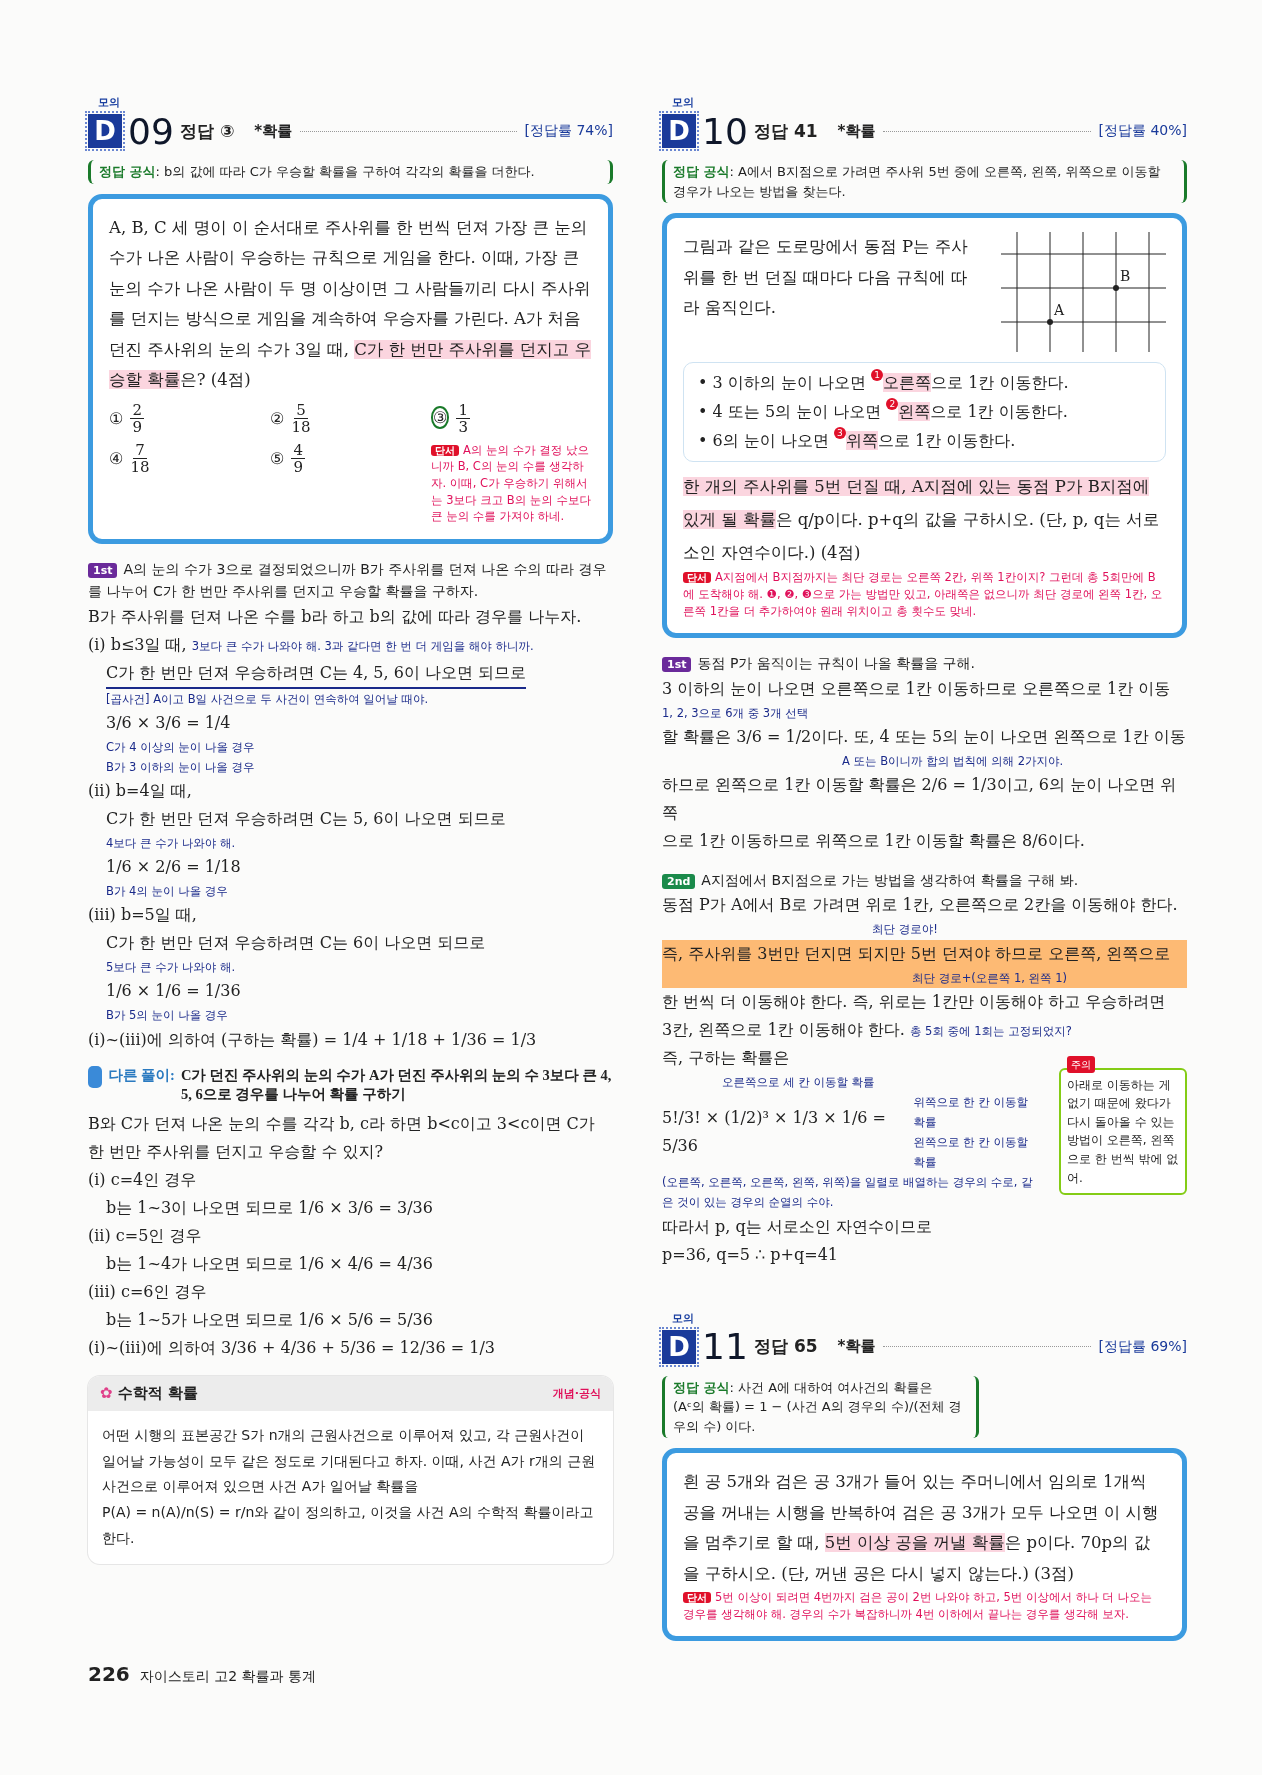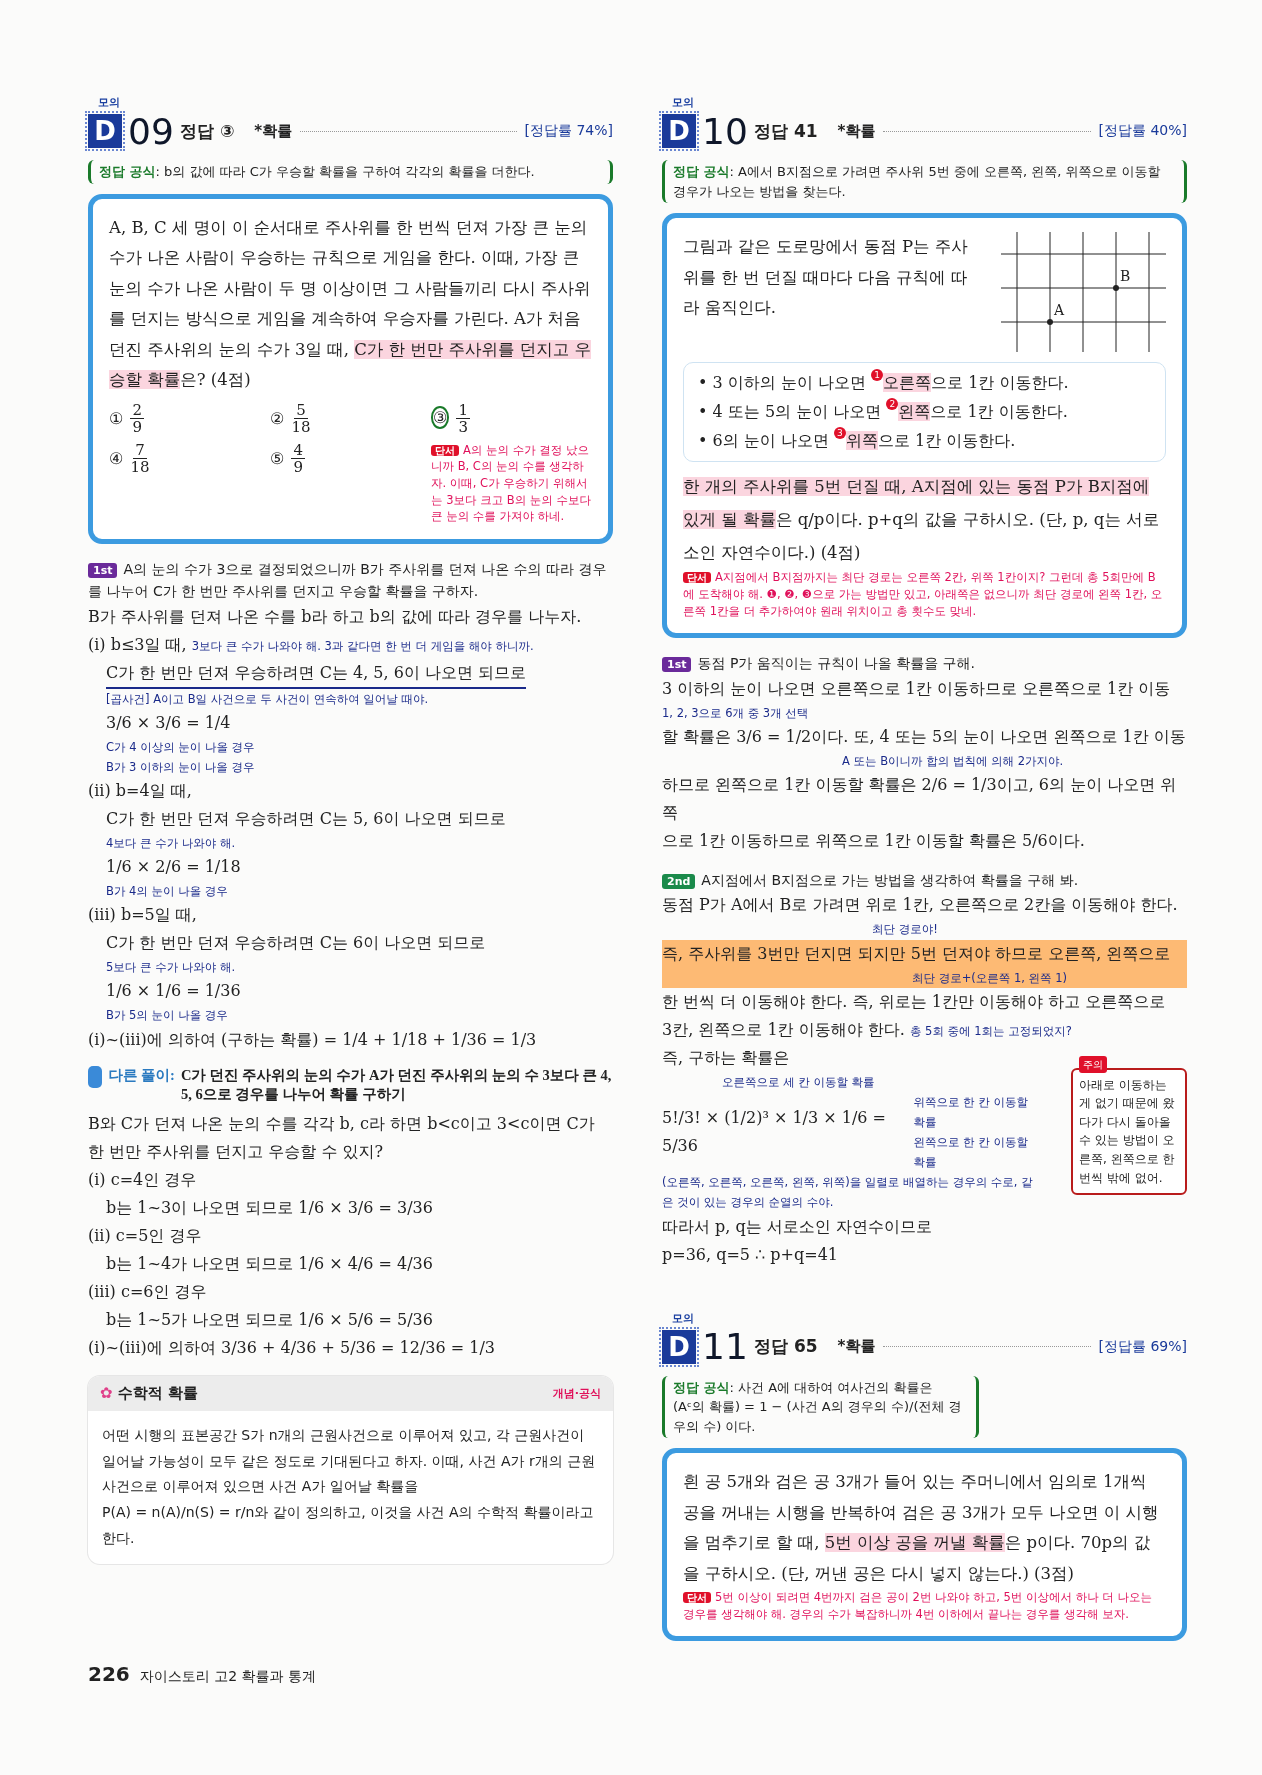--- a/index.html
+++ b/index.html
@@ -40,21 +40,21 @@
   .concept-h .t::before { content: "✿ "; color: #e0408a; }
   .concept-h .k { color: #e0105a; font-size: 11px; font-weight: bold; }
   .concept-b { padding: 12px 14px; font-family: "DejaVu Sans", sans-serif; font-size: 14px; line-height: 1.85; }
   .footer { position: absolute; left: 88px; top: 1662px; font-family: "DejaVu Sans", sans-serif; display: flex; align-items: baseline; gap: 10px; }
   .footer .pg { font-size: 20px; font-weight: bold; }
   .footer .bk { font-size: 14px; text-align: right; }
   .grid-fig { position: relative; width: 165px; height: 120px; }
   .rules { border: 1px solid #cfe3f2; border-radius: 10px; padding: 6px 14px; margin-top: 10px; font-size: 16px; line-height: 1.8; }
   .badge-num { display: inline-block; width: 12px; height: 12px; border-radius: 6px; background: #e0102a; color: #fff; font-size: 9px; text-align: center; line-height: 12px; font-family: "DejaVu Sans", sans-serif; vertical-align: top; }
   .hl-orange { background: #fdba74; }
-  .caution { position: absolute; right: 0; width: 116px; border: 2px solid #b91c1c; border-radius: 6px; padding: 6px; font-family: "DejaVu Sans", sans-serif; font-size: 12px; line-height: 1.55; background: #fff; }
+  .caution { position: absolute; right: 0; width: 128px; border: 2px solid #84cc16; border-radius: 6px; padding: 6px; font-family: "DejaVu Sans", sans-serif; font-size: 12px; line-height: 1.55; background: #fff; }
   .caution-tag { position: absolute; top: -14px; left: 6px; background: #e0102a; color: #fff; font-size: 10px; padding: 1px 4px; border-radius: 3px; }
 </style>
 </head>
 <body>
 
 <div class="col col-left">
   <div class="mock">모의</div>
   <div class="qhead">
     <div class="dbox">D</div>
     <div class="qnum">09</div>
@@ -195,30 +195,30 @@
     <div class="hint"><span class="tag-red">단서</span><span>A지점에서 B지점까지는 최단 경로는 오른쪽 2칸, 위쪽 1칸이지? 그런데 총 5회만에 B에 도착해야 해. ❶, ❷, ❸으로 가는 방법만 있고, 아래쪽은 없으니까 최단 경로에 왼쪽 1칸, 오른쪽 1칸을 더 추가하여야 원래 위치이고 총 횟수도 맞네.</span></div>
   </div>
 
   <div class="step"><span class="tag-1st">1st</span><span>동점 P가 움직이는 규칙이 나올 확률을 구해.</span></div>
   <div class="body">
     <div>3 이하의 눈이 나오면 오른쪽으로 1칸 이동하므로 오른쪽으로 1칸 이동</div>
     <div class="note">1, 2, 3으로 6개 중 3개 선택</div>
     <div>할 확률은 3/6 = 1/2이다. 또, 4 또는 5의 눈이 나오면 왼쪽으로 1칸 이동</div>
     <div class="note" style="padding-left:180px">A 또는 B이니까 합의 법칙에 의해 2가지야.</div>
     <div>하므로 왼쪽으로 1칸 이동할 확률은 2/6 = 1/3이고, 6의 눈이 나오면 위쪽</div>
-    <div>으로 1칸 이동하므로 위쪽으로 1칸 이동할 확률은 5/6이다.</div>
+    <div>으로 1칸 이동하므로 위쪽으로 1칸 이동할 확률은 8/6이다.</div>
   </div>
 
   <div class="step"><span class="tag-2nd">2nd</span><span>A지점에서 B지점으로 가는 방법을 생각하여 확률을 구해 봐.</span></div>
   <div class="body">
     <div>동점 P가 A에서 B로 가려면 위로 1칸, 오른쪽으로 2칸을 이동해야 한다.</div>
     <div class="note" style="padding-left:210px">최단 경로야!</div>
     <div class="hl-orange">즉, 주사위를 3번만 던지면 되지만 5번 던져야 하므로 오른쪽, 왼쪽으로</div>
     <div class="note hl-orange" style="padding-left:250px">최단 경로+(오른쪽 1, 왼쪽 1)</div>
-    <div>한 번씩 더 이동해야 한다. 즉, 위로는 1칸만 이동해야 하고 오른쪽으로</div>
+    <div>한 번씩 더 이동해야 한다. 즉, 위로는 1칸만 이동해야 하고 우승하려면</div>
     <div><span>3칸, 왼쪽으로 1칸 이동해야 한다.</span> <span class="note">총 5회 중에 1회는 고정되었지?</span></div>
   </div>
 
   <div style="position:relative">
     <div class="caution" style="top:24px">
       <span class="caution-tag">주의</span>
       <span>아래로 이동하는 게 없기 때문에 왔다가 다시 돌아올 수 있는 방법이 오른쪽, 왼쪽으로 한 번씩 밖에 없어.</span>
     </div>
     <div class="body" style="width:380px">
       <div>즉, 구하는 확률은</div>

